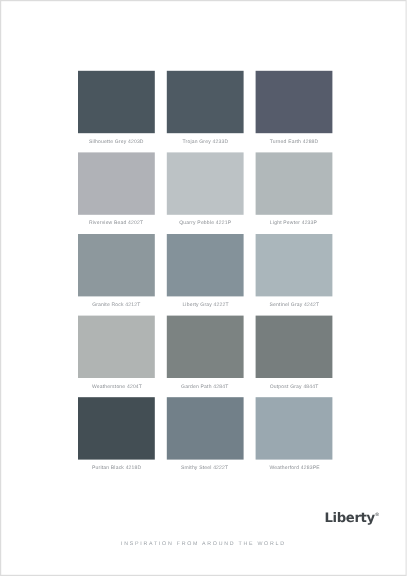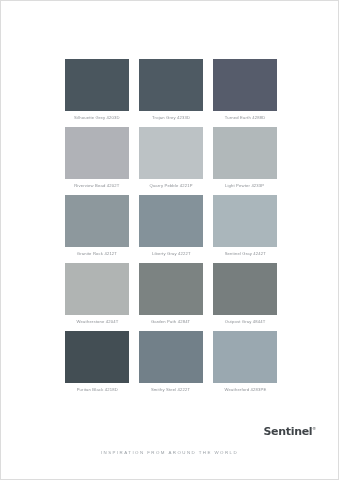--- a/index.html
+++ b/index.html
@@ -173,18 +173,18 @@
         </div>
         <div class="swatch-cell">
           <span class="swatch-chip" style="background-color: rgb(154, 168, 176);"></span>
           <span class="swatch-label" style="color: rgb(139, 143, 148);">Weatherford 4283PE</span>
         </div>
       </div>
 
     </div>
 
     <div class="footer">
-      <div class="brand-logo" style="color: rgb(63, 68, 72);"><span>Sentinel</span><span class="tm">®</span></div>
+      <div class="brand-logo" style="color: rgb(63, 68, 72);"><span>Liberty</span><span class="tm">®</span></div>
       <div class="tagline" style="color: rgb(154, 160, 166);">INSPIRATION FROM AROUND THE WORLD</div>
     </div>
 
   </div>
 </div>
 
 </body></html>

